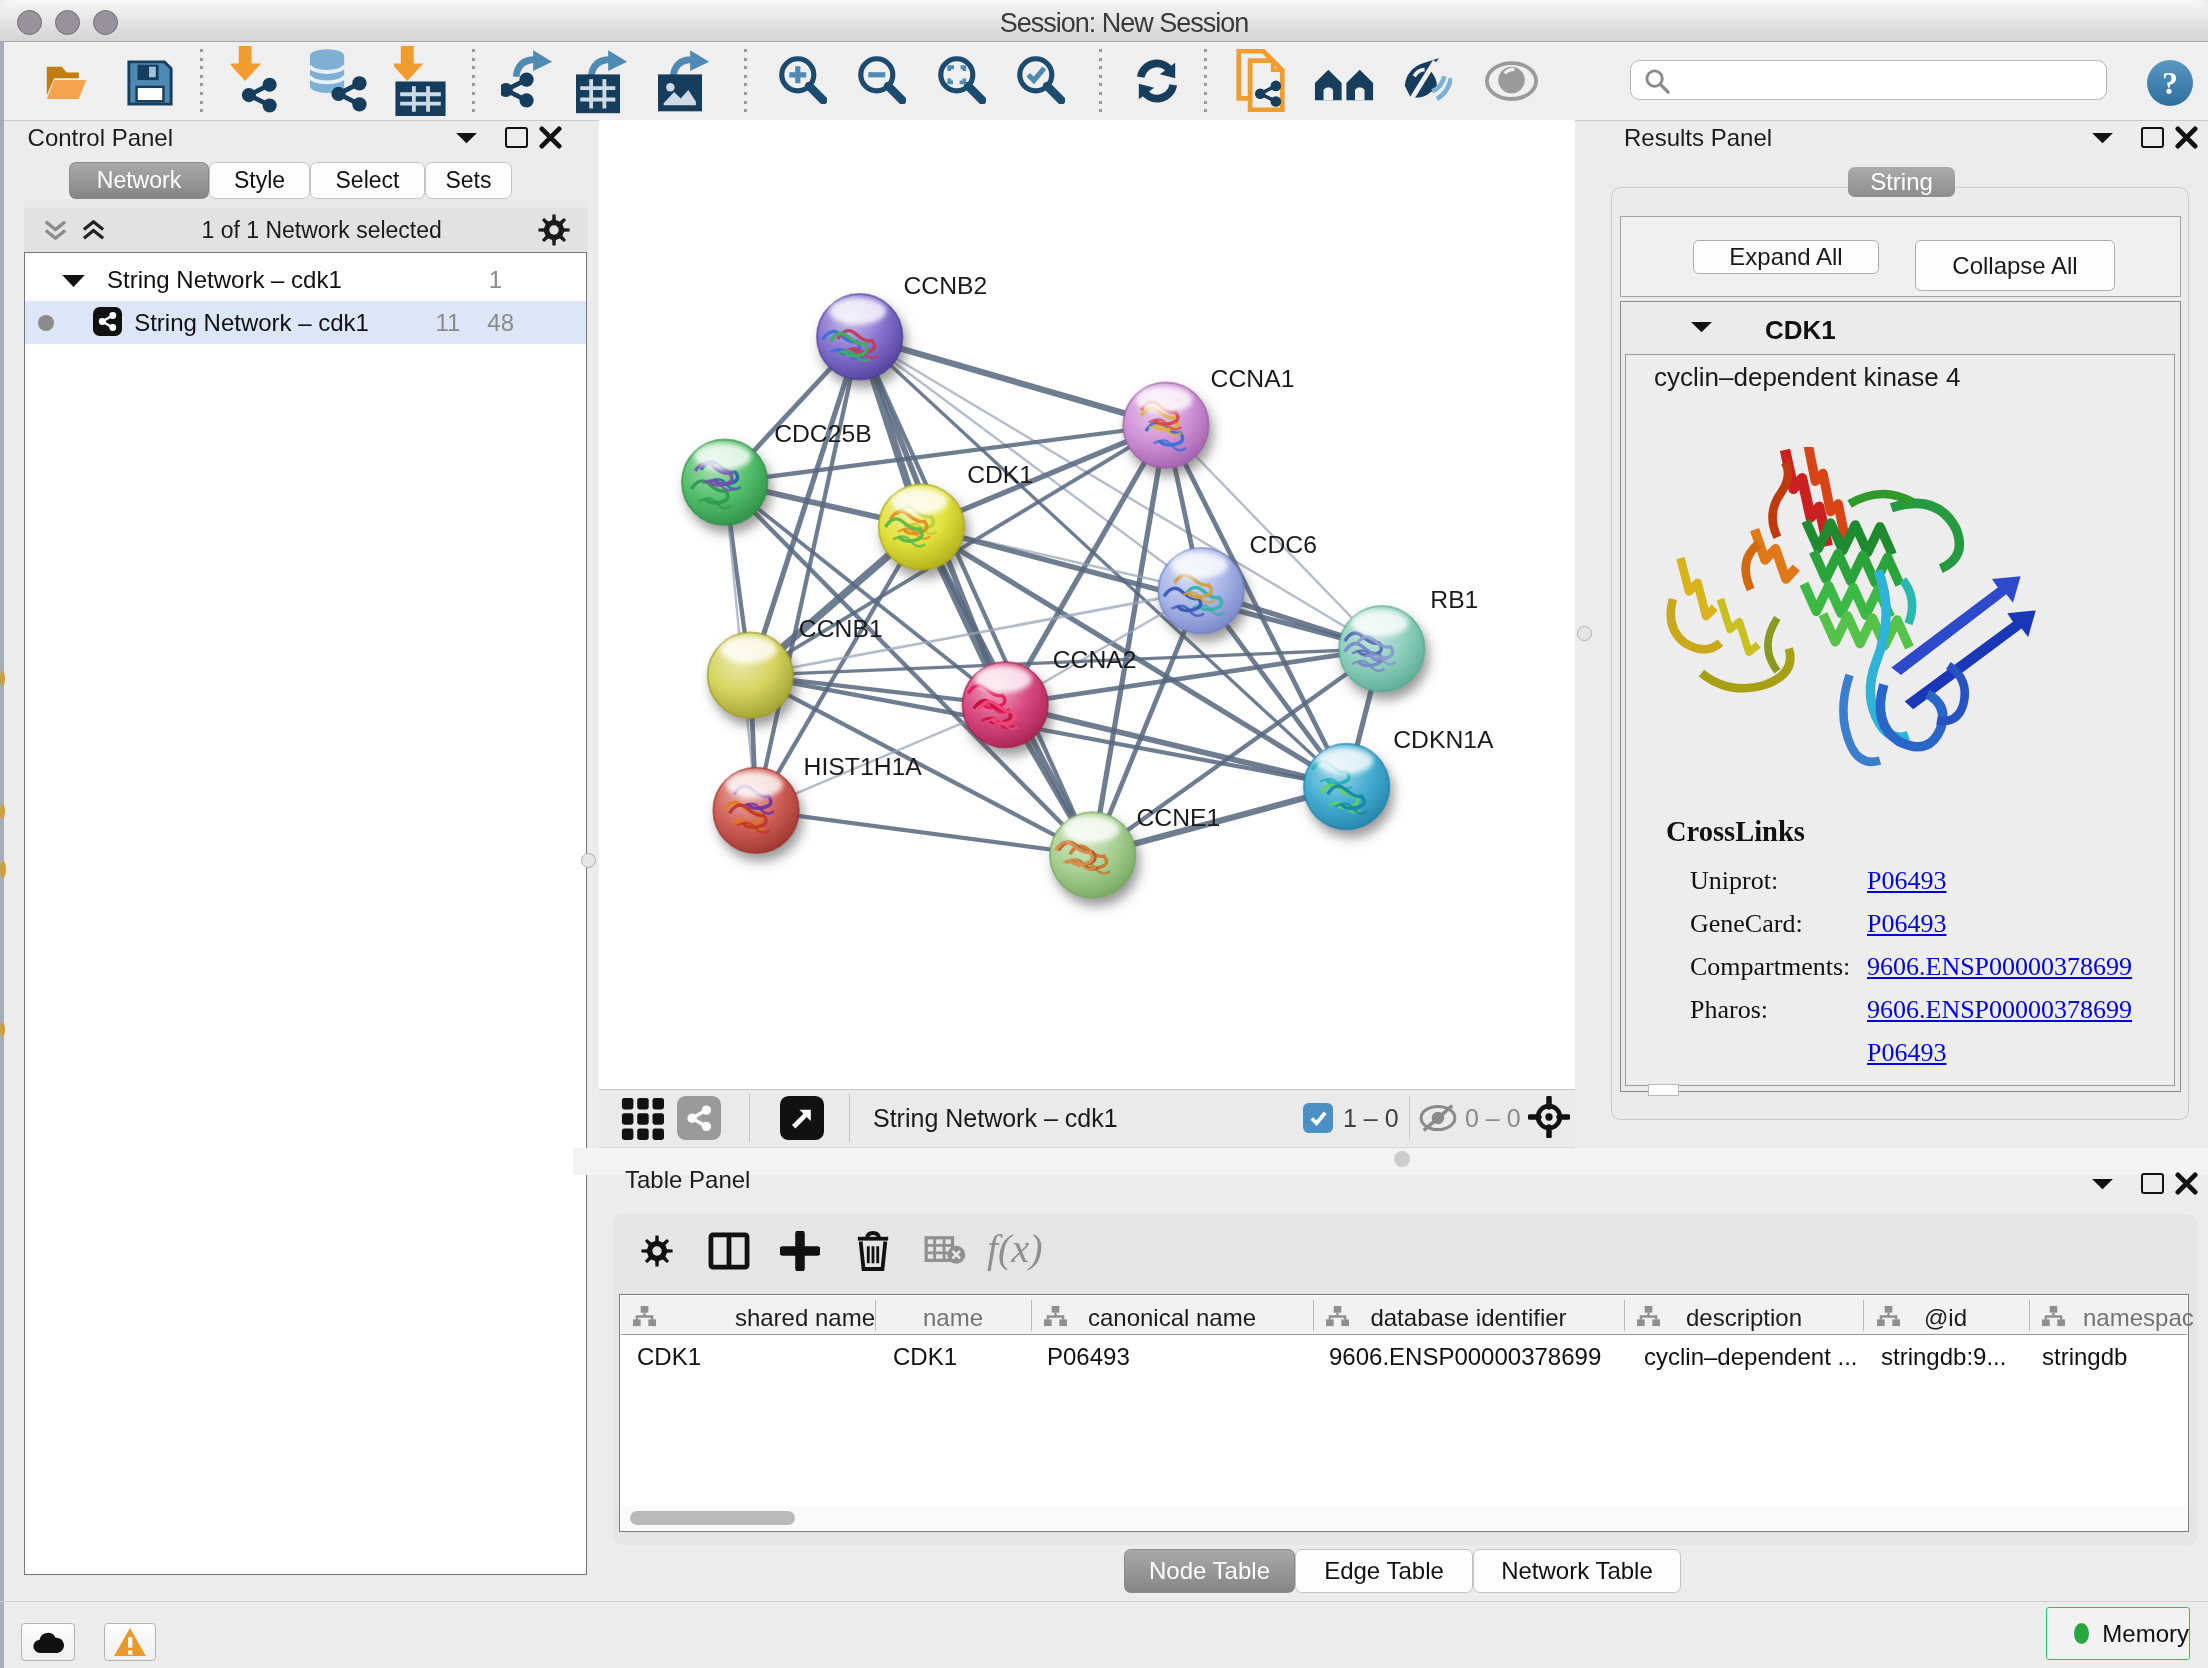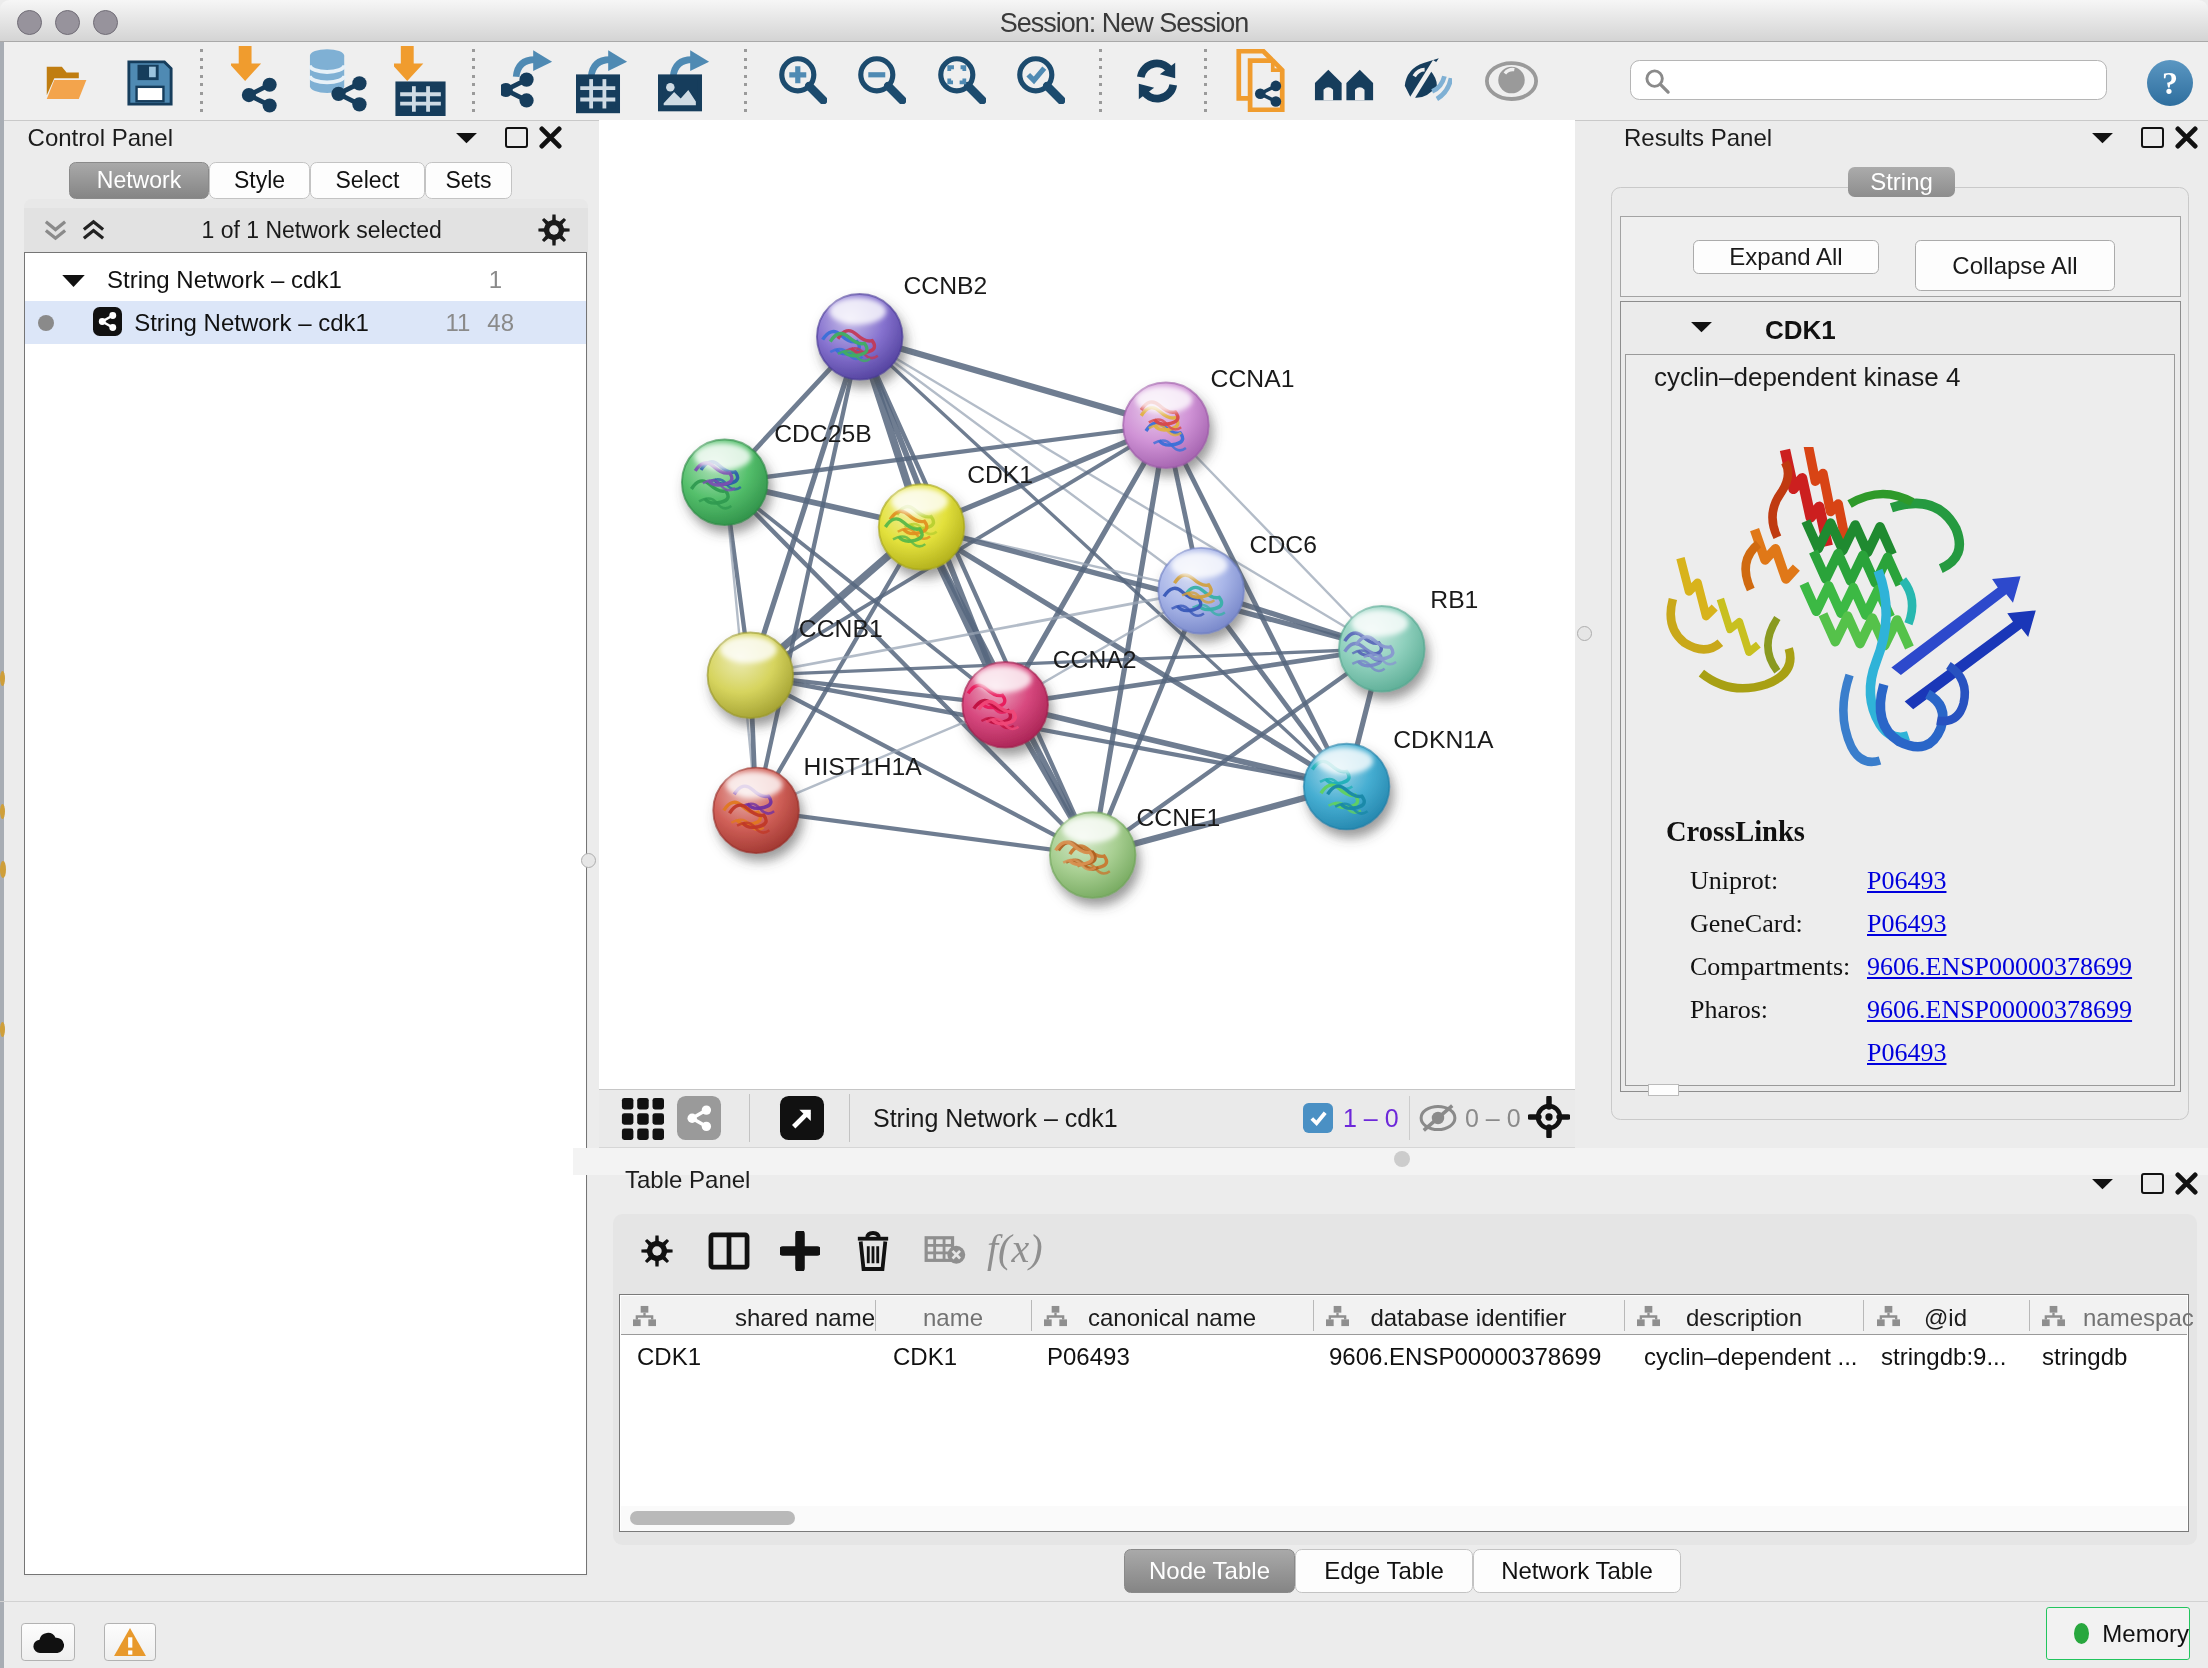--- a/index.html
+++ b/index.html
@@ -232,21 +232,21 @@
         <svg width="21" height="21" viewBox="0 0 28 28">
           <path d="M21 6 L7 14 L21 22" stroke="#fff" stroke-width="3.4" fill="none"></path>
           <circle cx="21" cy="6" r="4.6" fill="#fff"></circle>
           <circle cx="7" cy="14" r="4.6" fill="#fff"></circle>
           <circle cx="21" cy="22" r="4.6" fill="#fff"></circle>
         </svg>
       </span></span>
   <span style="margin-left:12.4px">String Network – cdk1</span>
   <span style="flex:1"></span>
   <span style="color:#8a8a8a">11</span>
-  <span style="color:#8a8a8a;margin-left:17px;margin-right:72px">48</span>
+  <span style="color:#8a8a8a;margin-left:27px;margin-right:72px">48</span>
 </div>
 
 <div class="abs" style="left:599px;top:120px;width:976px;height:969px;background:#ffffff">
 <svg width="976" height="969" viewBox="0 0 1026 1019" style="position:absolute;left:0;top:0">
 <defs>
 <radialGradient id="gCCNB2" cx="0.38" cy="0.30" r="0.80">
           <stop offset="0" stop-color="#c8bfe9"></stop>
           <stop offset="0.5" stop-color="#8672cf"></stop>
           <stop offset="1" stop-color="#4a3a96"></stop>
         </radialGradient>
@@ -485,21 +485,21 @@
       <path d="M12 6 L24 6 L24 18 Z" fill="#fff"></path>
     </svg>
   </div>
 <div class="abs" style="left:849px;top:1094px;width:1px;height:48px;background:#c3c3c3"></div>
 <div class="abs" style="left:873px;top:1104px;font-size:25px;color:#1a1a1a">String Network – cdk1</div>
 <div class="abs" style="left:1303px;top:1103px;width:30px;height:30px;background:#4a90c4;border-radius:5.7px;display:flex;align-items:center;justify-content:center">
     <svg width="21" height="21" viewBox="0 0 22 22">
       <path d="M4 11 L9 16 L18 5" stroke="#fff" stroke-width="4" fill="none"></path>
     </svg>
   </div>
-<div class="abs" style="left:1343px;top:1104px;font-size:25px;color:#6d28d9">1 – 0</div>
+<div class="abs" style="left:1343px;top:1104px;font-size:25px;color:#404040">1 – 0</div>
 <div class="abs" style="left:1409px;top:1096px;width:1px;height:44px;background:#cccccc"></div>
 <div class="abs" style="left:1418px;top:1102px;width:40px;height:32px">
     <svg width="40" height="32" viewBox="0 0 44 36">
       <ellipse cx="22" cy="18" rx="19" ry="13" fill="none" stroke="#8a8a8a" stroke-width="3.4"></ellipse>
       <circle cx="22" cy="18" r="7" fill="#8a8a8a"></circle>
       <path d="M6 32 L38 4" stroke="#8a8a8a" stroke-width="4"></path>
     </svg>
   </div>
 <div class="abs" style="left:1465px;top:1104px;font-size:25px;color:#8a8a8a">0 – 0</div>
 <div class="abs" style="left:1528px;top:1096px;width:42px;height:42px">

